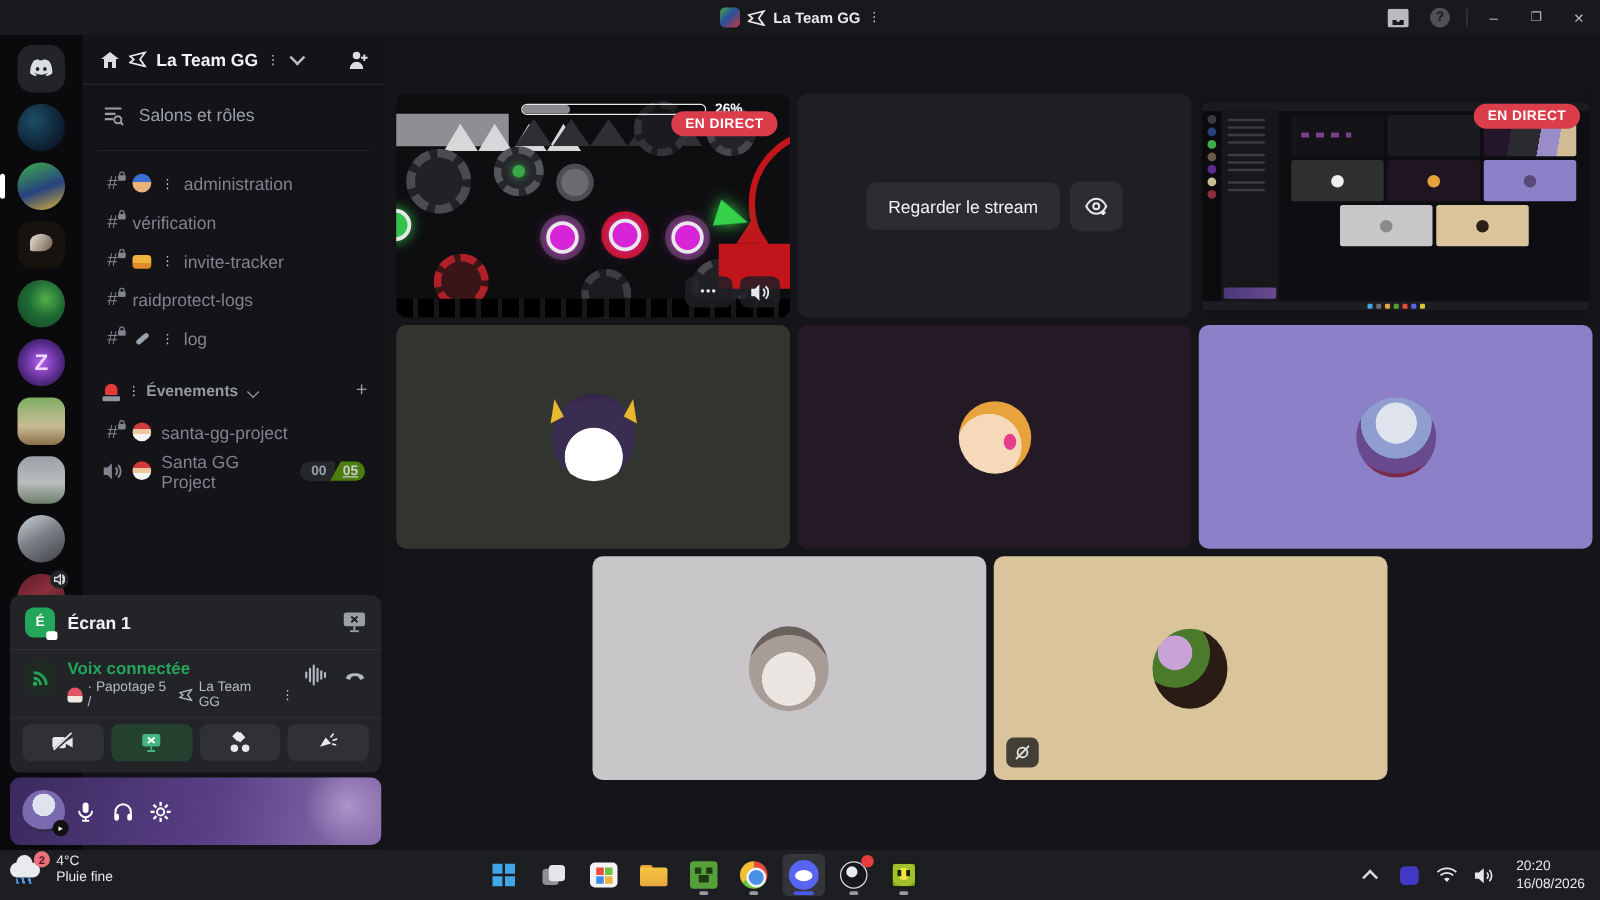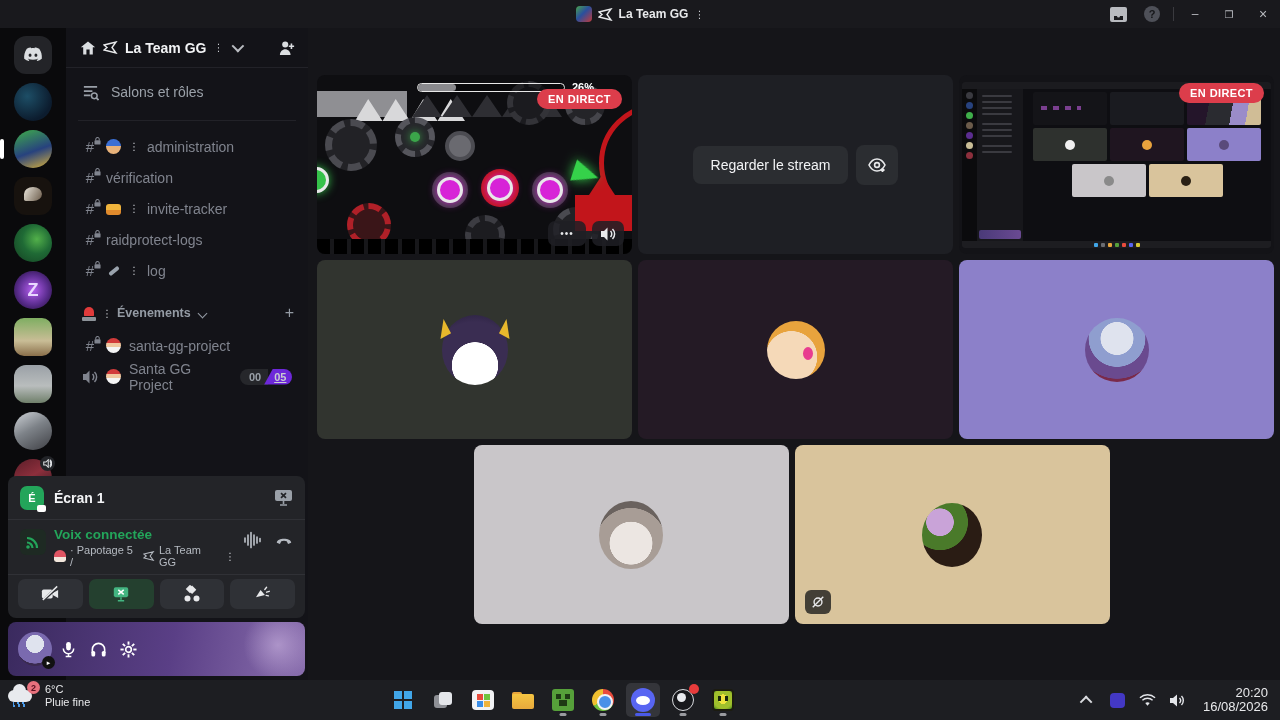--- a/index.html
+++ b/index.html
@@ -81,21 +81,21 @@
   .em-siren::before { content:""; position:absolute; left:0; bottom:0; width:14px; height:4px; border-radius:1px; background:#8d9399; }
   .em-santa { border-radius:50%; background:linear-gradient(180deg,#d23b3b 0%,#d23b3b 34%,#f0c8a0 35%,#f0c8a0 62%,#f5f5f5 63%); }
   .em-mushroom { border-radius:50% 50% 20% 20%; background:linear-gradient(180deg,#e05563 0%,#e05563 55%,#f2e7dc 56%); }
   .cat-row { display:flex; align-items:center; gap:5px; padding:14px 14px 4px 16px; color:#949ba4; font-size:12.5px; font-weight:bold; }
   .cat-row .chev-sm { width:7px; height:7px; border-right:1.5px solid #949ba4; border-bottom:1.5px solid #949ba4;
                       transform:rotate(45deg); margin-left:3px; }
   .cat-row .grow { flex:1; }
   .cat-plus { color:#949ba4; font-size:16px; font-weight:normal; }
   .vc-count { margin-left:auto; display:flex; border-radius:9px; overflow:hidden; font-size:11px; font-weight:bold; }
   .vc-count .cur { background:#26272b; color:#9aa0a8; padding:2px 7px 2px 9px; }
-  .vc-count .max { background:#6d28d9; color:#c9ccd1; padding:2px 9px 2px 7px;
+  .vc-count .max { background:#4d7c0f; color:#c9ccd1; padding:2px 9px 2px 7px;
                    clip-path:polygon(28% 0, 100% 0, 100% 100%, 0 100%); margin-left:-4px; padding-left:10px;text-decoration:underline;}
 
   
   .stage { position:absolute; left:308px; right:0; top:0; bottom:0; background:#151519; padding:47px 6px 0 9px; }
   .vrow { display:flex; gap:6px; margin-bottom:6px; }
   .vrow.center { justify-content:center; padding-right:8px; }
   .tile { width:315px; height:179px; border-radius:8px; position:relative; overflow:hidden; flex:0 0 auto; }
   .tile-b { background:#1e1f24; display:flex; align-items:center; justify-content:center; gap:8px; }
   .watch-btn { background:#2b2d31; color:#f2f3f5; font-size:14px; font-weight:500; border:none;
                border-radius:8px; padding:11px 18px; }
@@ -280,21 +280,21 @@
   .i-obs::after { content:""; position:absolute; left:4px; top:3px; width:9px; height:9px; border-radius:50%; background:#e8eaee; }
   .obs-dot { position:absolute; right:1px; top:1px; width:10px; height:10px; border-radius:50%; background:#e83c3c; }
   .i-gd { width:22px; height:22px; border-radius:4px; border:2px solid #1c1c10;
           background:radial-gradient(circle at 50% 45%, #f0e43c 0 35%, #a0c02c 36% 70%, #4a8a1c 100%); position:relative;}
   .i-gd::before { content:""; position:absolute; left:4px; top:5px; width:3px; height:5px; background:#17250e; box-shadow:7px 0 0 #17250e; }
   .tb-right-zone { position:absolute; right:6px; top:0; height:40px; display:flex; align-items:center; gap:4px; }
   .tray-btn { height:32px; min-width:26px; border-radius:4px; display:flex; align-items:center; justify-content:center; padding:0 3px;}
   .chev-up { width:9px; height:9px; border-left:2px solid #d8dade; border-top:2px solid #d8dade; transform:rotate(45deg) translateY(2px); }
   .tray-discord { width:15px; height:15px; border-radius:4px; background:#4338c4; }
   .tray-svg { width:17px; height:17px; fill:#e4e6ea; }
-  .clock { text-align:right; color:#e8e9eb; font-size:13px; line-height:14px; padding:0 6px 0 8px; }
+  .clock { text-align:left; color:#e8e9eb; font-size:11px; line-height:14px; padding:0 6px 0 8px; }
 </style>
 </head>
 <body>
 
 <div class="screen">
 
   <div class="titlebar">
     <div class="tb-title">
       <span class="tb-avatar"></span>
       <svg class="badge-flag" viewBox="0 0 15 13">
@@ -711,21 +711,21 @@
   </div>
 
   <div class="taskbar">
     <div class="tb-weather">
       <div class="w-icon">
         <span class="w-cloud"></span>
           <span class="w-rain"></span>
         <span class="w-badge">2</span>
       </div>
       <div class="w-text">
-        <div>6°C</div>
+        <div>4°C</div>
         <div>Pluie fine</div>
       </div>
     </div>
 
     <div class="tb-center">
       <div class="win-btn">
         <span class="win-logo">
             <i></i>
             <i></i>
             <i></i>

